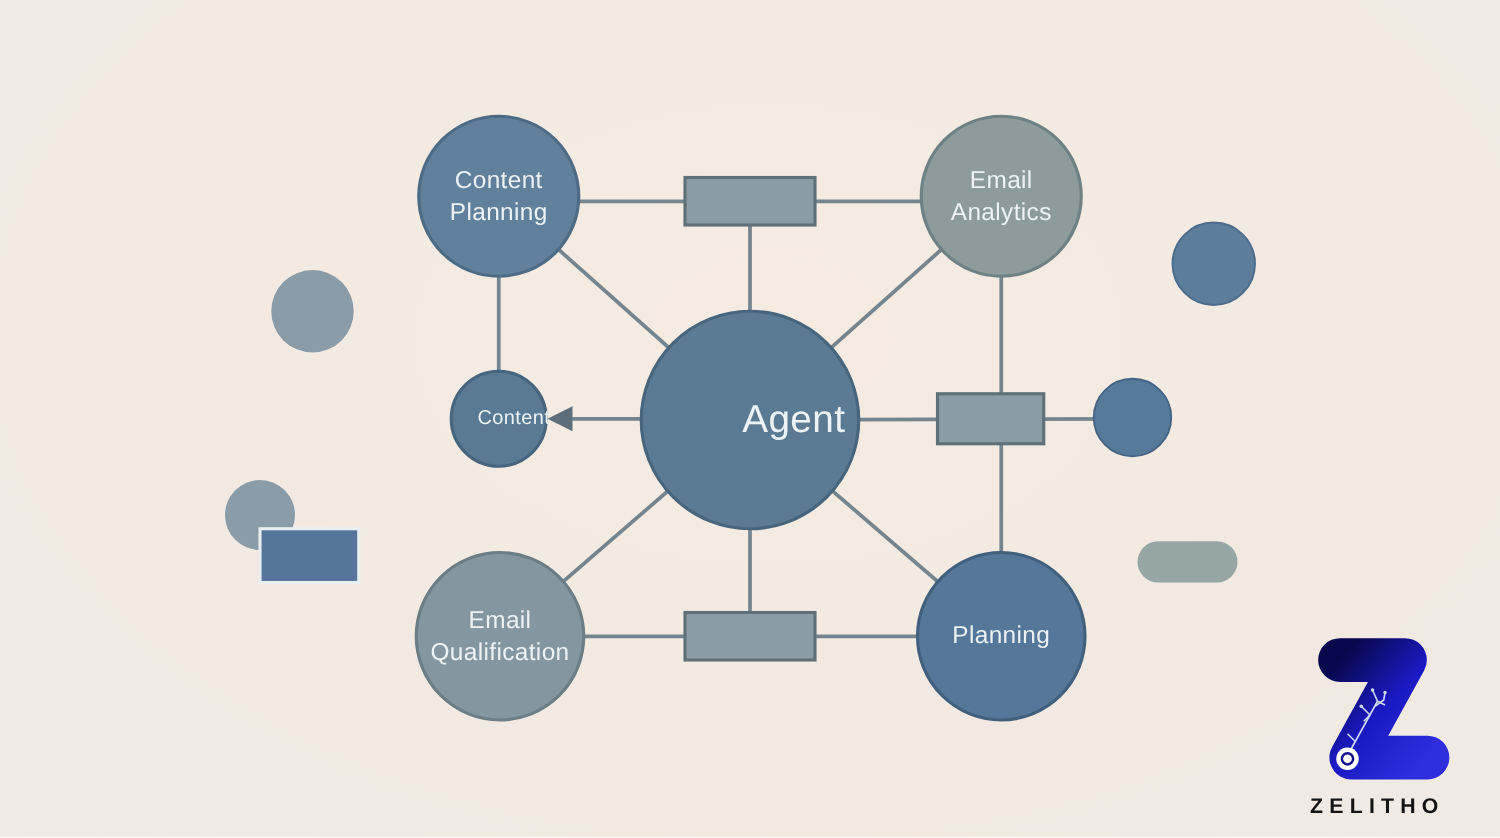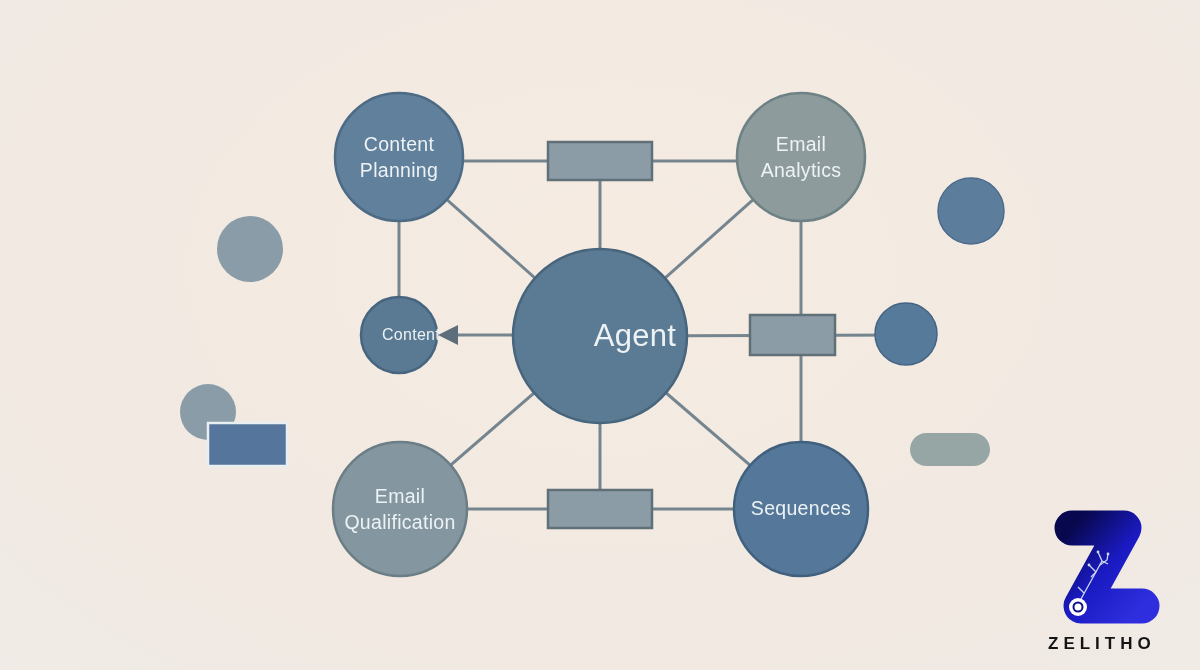--- a/index.html
+++ b/index.html
@@ -112,21 +112,21 @@
     <circle class="node-circle node-agent" cx="600" cy="336" r="87" fill="#5b7a93"></circle>
     <circle class="node-circle node-lq" cx="400" cy="509" r="67" fill="#8496a0"></circle>
     <circle class="node-circle node-an" cx="801" cy="509" r="67" fill="#55789a"></circle>
   </svg>
 
   <div class="lbl lbl-cp">Content Planning</div>
   <div class="lbl lbl-es">Email Analytics</div>
   <div class="lbl lbl-content">Content</div>
   <div class="lbl lbl-agent">Agent</div>
   <div class="lbl lbl-lq">Email Qualification</div>
-  <div class="lbl lbl-an">Sequences</div>
+  <div class="lbl lbl-an">Planning</div>
 
   <div class="brand">
     <svg width="122" height="132" viewBox="0 0 122 132">
       <path d="M 24 28 L 76 28 L 33 106 L 94 106" fill="none" stroke="url(#zgrad2)" stroke-width="35" stroke-linecap="round" stroke-linejoin="round"></path>
       <defs>
         <linearGradient id="zgrad2" x1="0" y1="0" x2="1" y2="1">
           <stop offset="0" stop-color="#08084e"></stop>
           <stop offset="0.5" stop-color="#1a1ac2"></stop>
           <stop offset="1" stop-color="#2e2ede"></stop>
         </linearGradient>

